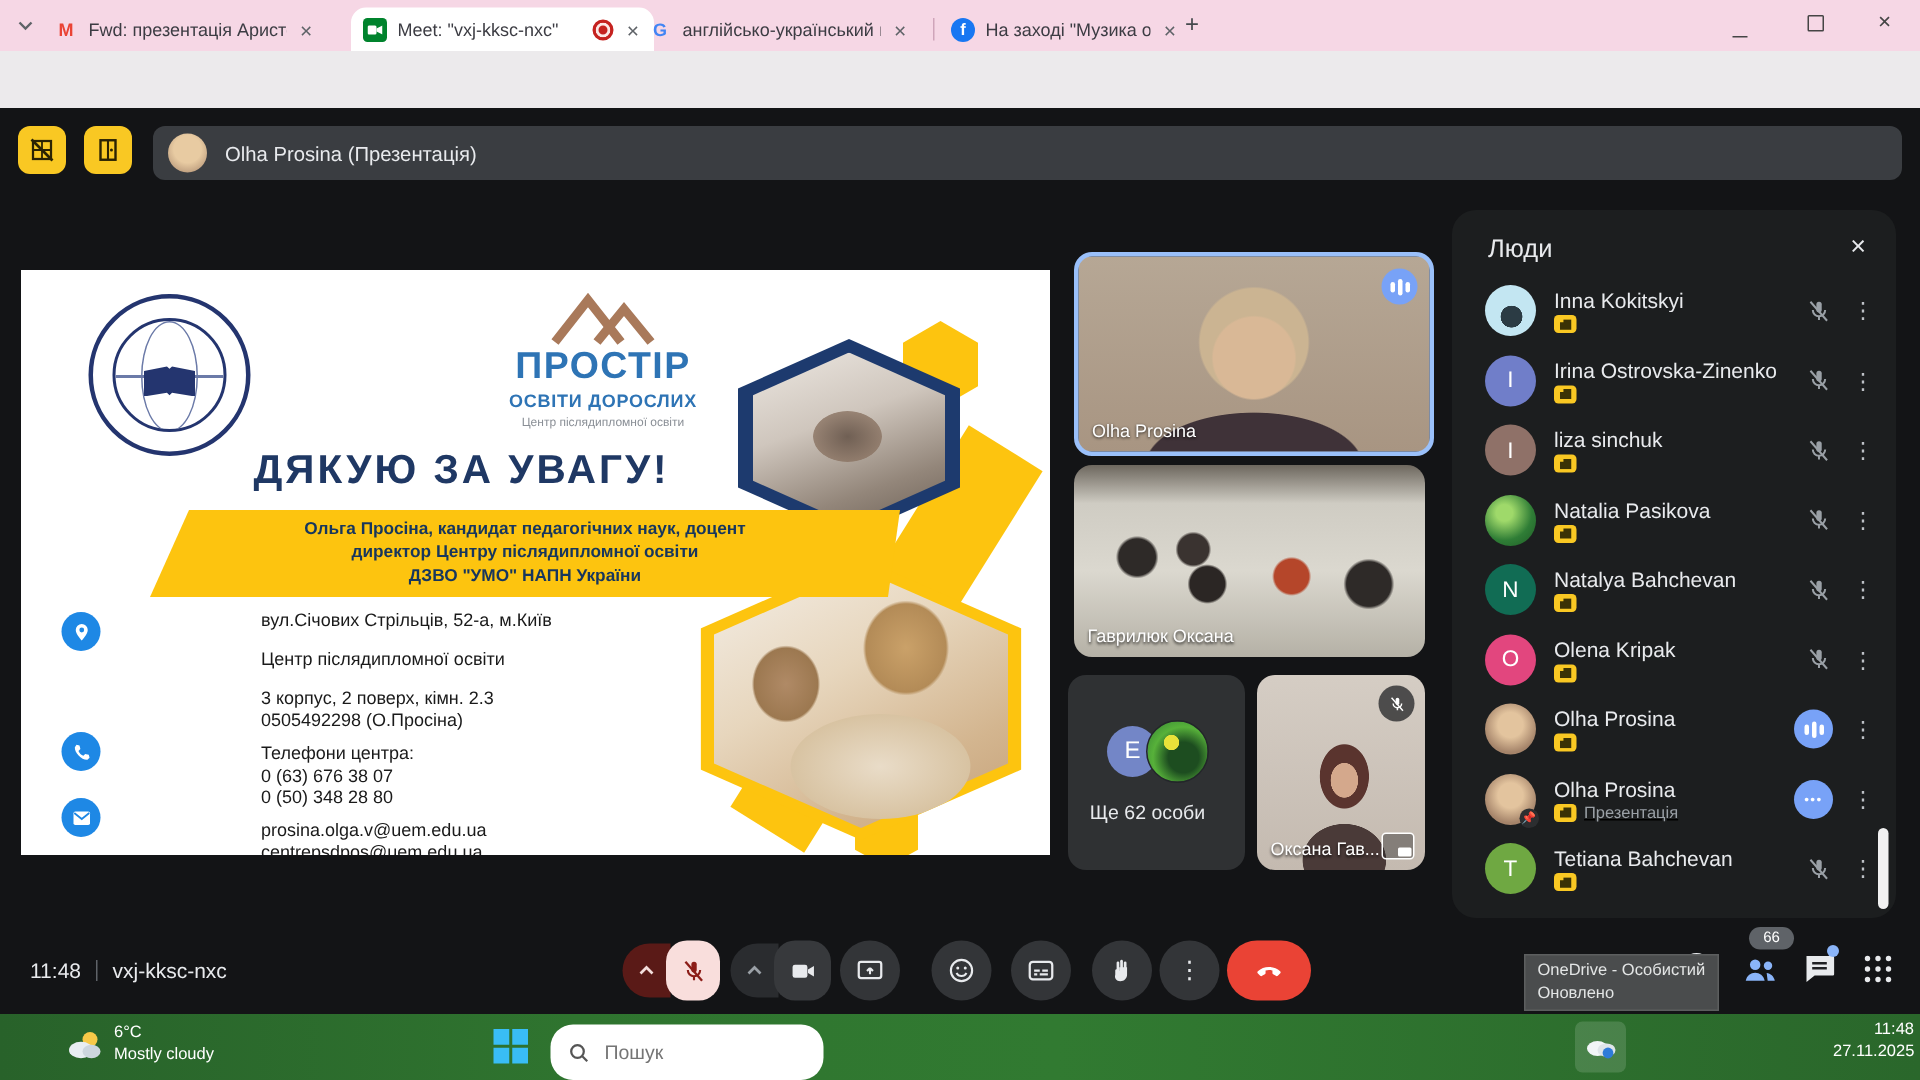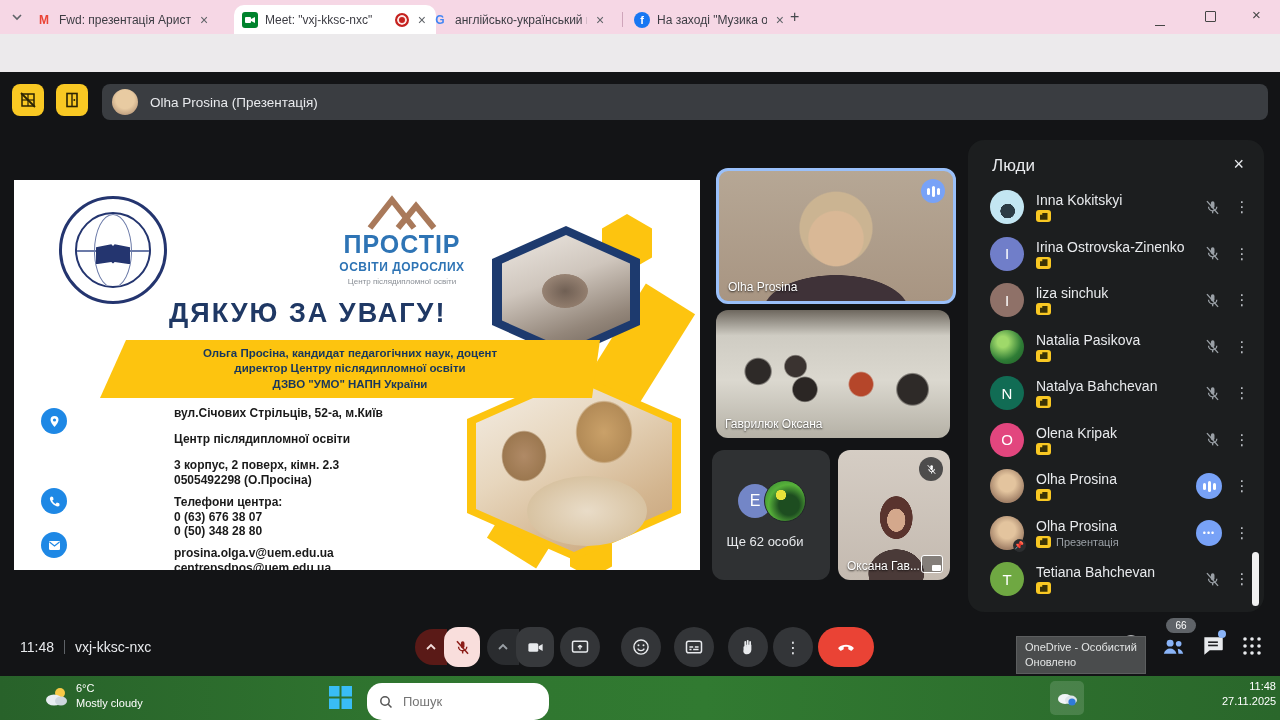--- a/index.html
+++ b/index.html
@@ -53,21 +53,21 @@
   .prostir .t1{color:#2e74b5;font-weight:bold;font-size:25px;letter-spacing:1px;}
   .prostir .t2{color:#2e74b5;font-weight:bold;font-size:12px;letter-spacing:.5px;margin-top:1px;}
   .prostir .t3{color:#8a8f96;font-size:8px;margin-top:3px;}
   .thanks{position:absolute;left:155px;top:118px;font-size:27px;font-weight:bold;color:#1f3864;letter-spacing:2px;}
   .ribbon{position:absolute;left:86px;top:160px;width:500px;height:58px;background:#fdc40f;z-index:4;
           clip-path:polygon(26px 0,100% 0,calc(100% - 8px) 100%,0 100%);
           display:flex;flex-direction:column;justify-content:center;text-align:center;}
   .ribbon div{font-size:11.5px;font-weight:bold;color:#17365d;line-height:1.35;}
   .swoosh{position:absolute;left:548px;top:96px;width:58px;height:300px;background:#fdc40f;transform:rotate(32deg);z-index:1;}
   .cicon{position:absolute;width:26px;height:26px;border-radius:50%;background:#1e88e5;display:flex;align-items:center;justify-content:center;z-index:5;}
-  .contact{position:absolute;left:160px;width:330px;font-weight:bold;color:#1a1a1a;font-size:12px;z-index:5;}
+  .contact{position:absolute;left:160px;width:330px;font-weight:normal;color:#1a1a1a;font-size:12px;z-index:5;}
 
   
   .tile{position:absolute;border-radius:12px;overflow:hidden;}
   .tlabel{position:absolute;left:9px;bottom:7px;color:#fff;font-size:12px;text-shadow:0 1px 2px rgba(0,0,0,.8);z-index:3;}
   .audiodot{position:absolute;right:8px;top:8px;width:24px;height:24px;border-radius:50%;background:#78a2f7;
             display:flex;align-items:center;justify-content:center;gap:2px;z-index:3;}
   .eqbar{width:3px;border-radius:2px;background:#fff;}
   .mutedot{position:absolute;right:7px;top:7px;width:24px;height:24px;border-radius:50%;background:rgba(32,33,36,.75);
            display:flex;align-items:center;justify-content:center;z-index:3;}
   .pipico{position:absolute;right:7px;bottom:7px;width:20px;height:16px;border:1.7px solid #fff;border-radius:3px;z-index:3;background:rgba(32,33,36,.4);}
@@ -76,21 +76,21 @@
   
   .panel{position:absolute;left:968px;top:68px;width:296px;height:472px;background:#1c1e1f;border-radius:16px;}
   .ptitle{position:absolute;left:24px;top:16px;color:#e8eaed;font-size:17px;}
   .pclose{position:absolute;right:20px;top:14px;color:#e8eaed;font-size:18px;}
   .plist{position:absolute;left:0;top:44px;right:0;}
   .prow{display:flex;align-items:center;height:46.5px;padding:0 14px 0 22px;gap:12px;}
   .pavatar{width:34px;height:34px;border-radius:50%;flex:0 0 34px;display:flex;align-items:center;justify-content:center;
            color:#fff;font-size:15px;position:relative;}
   .pinfo{flex:1 1 auto;min-width:0;}
   .pname{color:#e8eaed;font-size:14px;white-space:nowrap;overflow:hidden;}
-  .psub{display:flex;align-items:center;gap:5px;margin-top:2px;}
+  .psub{display:flex;align-items:center;gap:5px;margin-top:2px;text-decoration:underline;}
   .ybadge{width:15px;height:12px;border-radius:3px;background:#f9c823;position:relative;flex:0 0 15px;}
   .ybadge:after{content:"";position:absolute;left:3.5px;top:2.5px;width:8px;height:7px;background:#3a3205;
                 clip-path:polygon(0 100%,0 30%,35% 30%,35% 0,100% 0,100% 100%);}
   .psubtext{color:#9aa0a6;font-size:11px;}
   .micoff{color:#9aa0a6;}
   .kebab{color:#bdc1c6;font-size:15px;letter-spacing:0;width:16px;text-align:center;}
   .bluedot-ind{width:26px;height:26px;border-radius:50%;background:#78a2f7;display:flex;align-items:center;justify-content:center;gap:2px;}
   .pscroll{position:absolute;right:5px;top:412px;width:7px;height:54px;border-radius:4px;background:#f1f1f1;}
   .pinmark{position:absolute;right:-2px;bottom:-2px;width:13px;height:13px;border-radius:50%;background:#2c2e30;
            display:flex;align-items:center;justify-content:center;color:#fff;font-size:8px;}

